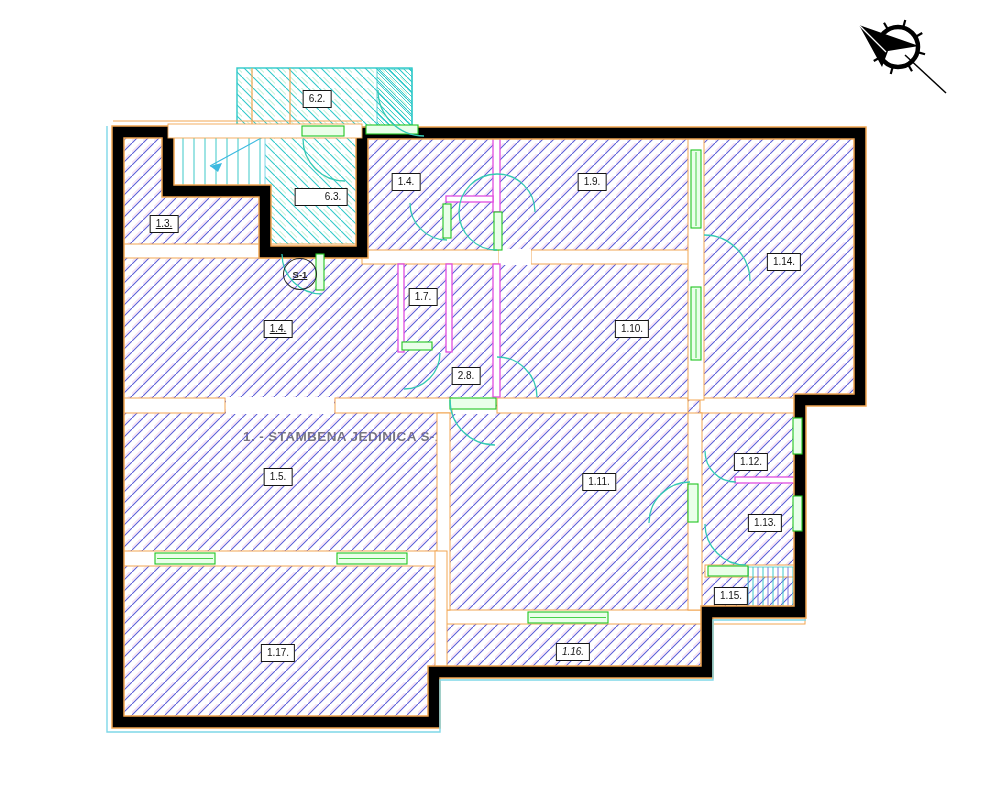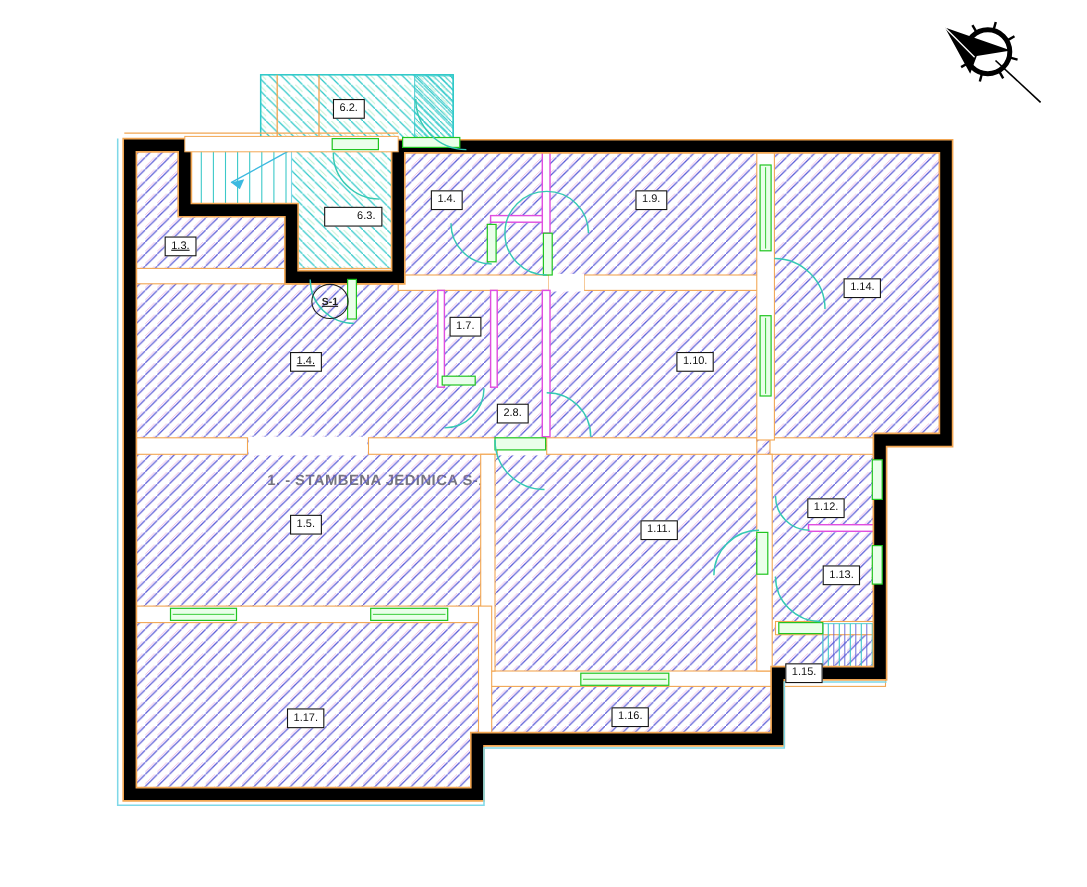--- a/index.html
+++ b/index.html
@@ -184,19 +184,19 @@
       <div class="room-label" style="left: 592px; top: 182px;">1.9.</div>
       <div class="room-label" style="left: 784px; top: 262px;">1.14.</div>
       <div class="room-label" style="left: 423px; top: 297px; text-align: center;">1.7.</div>
       <div class="room-label" style="left: 278px; top: 329px; text-decoration: underline;">1.4.</div>
       <div class="room-label" style="left: 592px; top: 329px; margin-left: 40px;">1.10.</div>
       <div class="room-label" style="left: 466px; top: 376px;">2.8.</div>
       <div class="room-label" style="left: 751px; top: 442px; margin-top: 20px;">1.12.</div>
       <div class="room-label" style="left: 278px; top: 477px;">1.5.</div>
       <div class="room-label" style="left: 571px; top: 482px; margin-left: 28px;">1.11.</div>
       <div class="room-label" style="left: 751px; top: 523px; margin-left: 14px;">1.13.</div>
-      <div class="room-label" style="left: 731px; top: 596px; margin-top: 16px;">1.15.</div>
+      <div class="room-label" style="left: 731px; top: 596px;">1.15.</div>
       <div class="room-label" style="left: 278px; top: 653px;">1.17.</div>
-      <div class="room-label" style="left: 573px; top: 652px;">1.16.</div>
+      <div class="room-label" style="left: 573px; top: 652px; font-style: italic;">1.16.</div>
     </div>
 
   <div class="s1-badge" style="left:300px;top:274px;">S-1</div>
 </div>
 
 </body></html>

